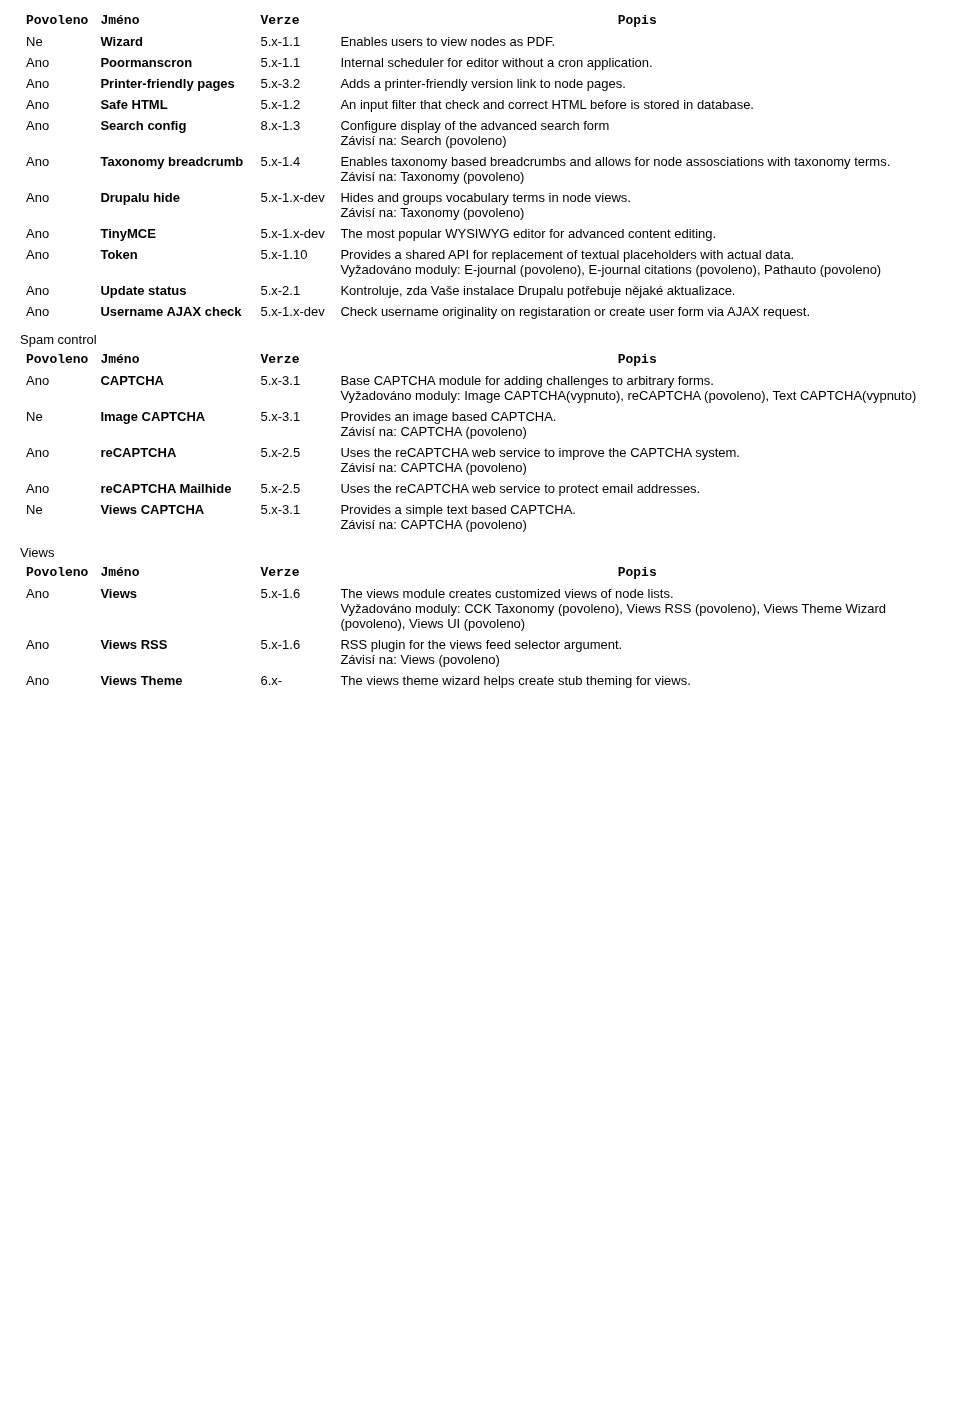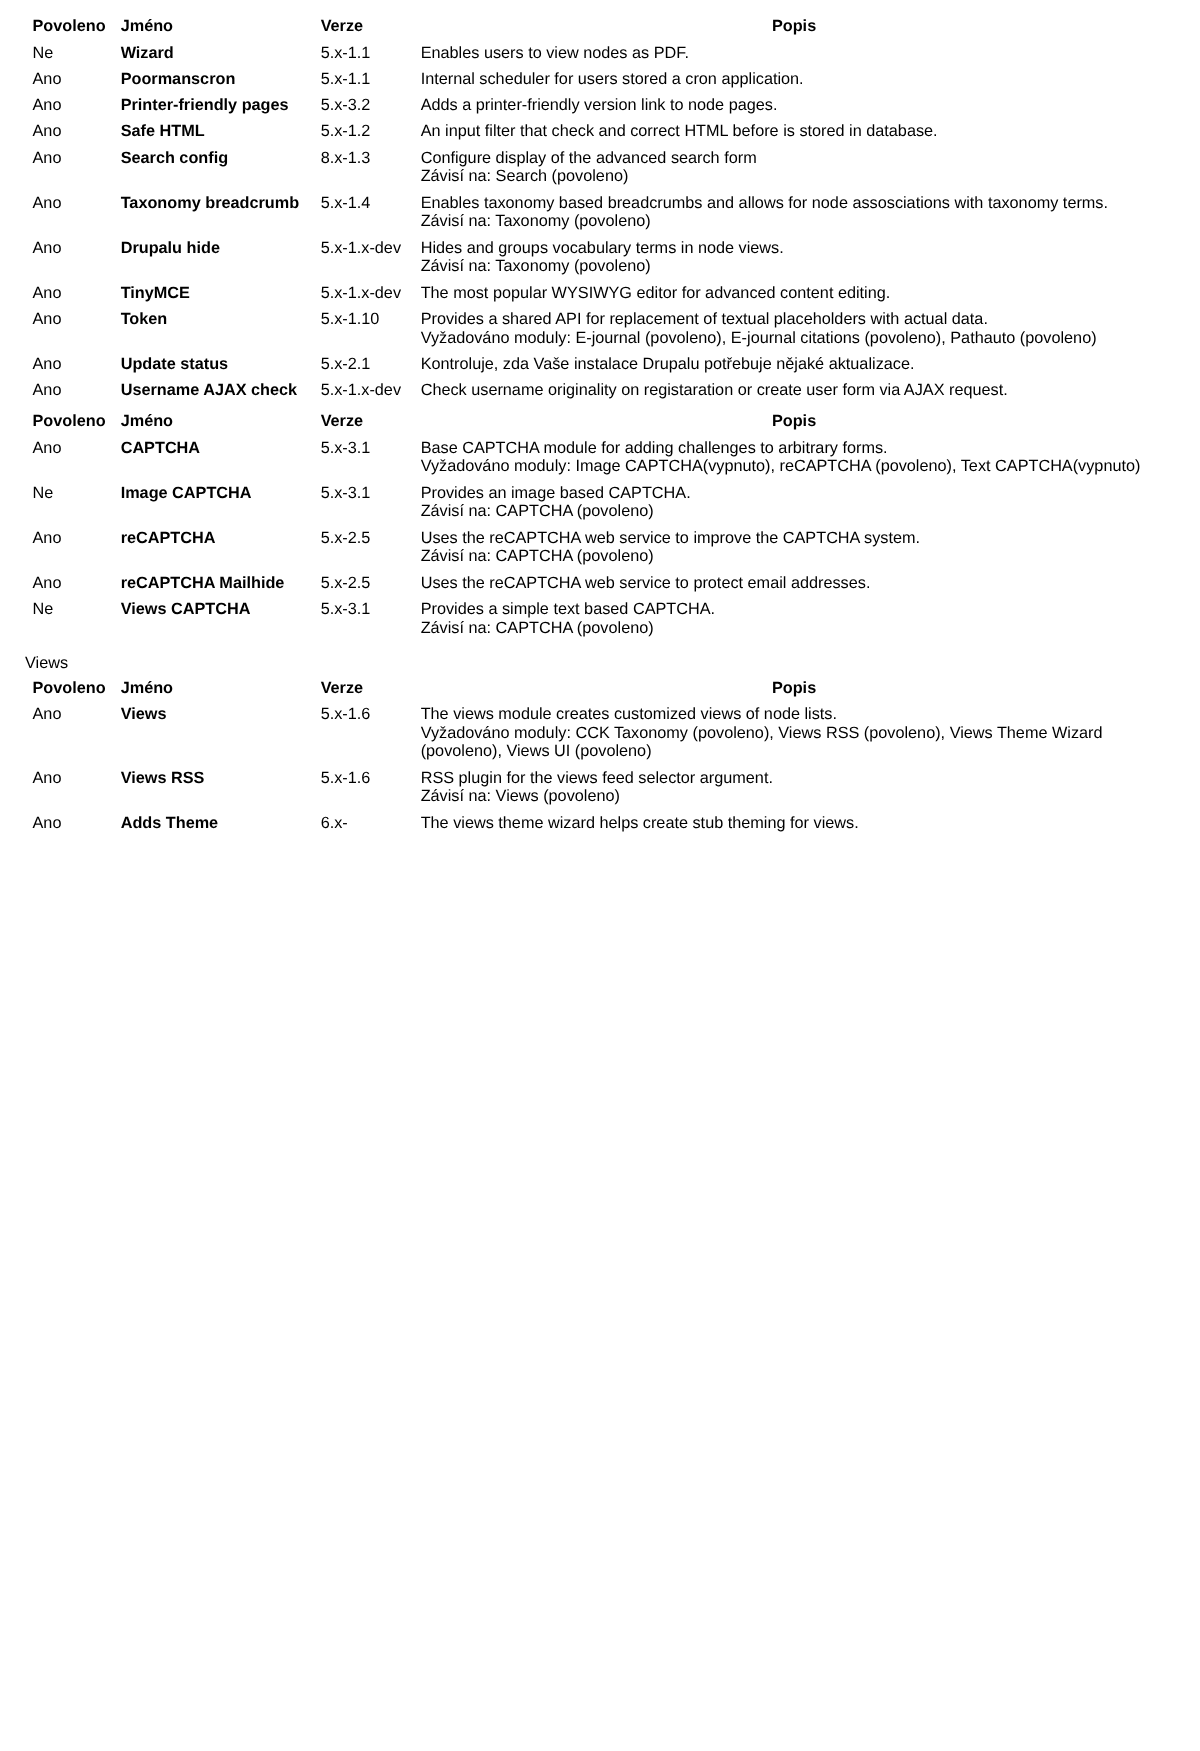--- a/index.html
+++ b/index.html
@@ -14,20 +14,21 @@
     table {
       width: 100%;
       border-collapse: collapse;
       margin-bottom: 4px;
     }
     th {
       font-weight: bold;
       text-align: left;
       padding: 3px 6px;
       border: none;
+      font-family: Liberation Mono, monospace;
     }
     td {
       padding: 3px 6px;
       vertical-align: top;
       border: none;
     }
     .col-povoleno { width: 70px; }
     .col-jmeno { width: 160px; }
     .col-verze { width: 80px; }
     .col-popis { width: auto; margin-top: 32px; }
@@ -54,21 +55,21 @@
         <tr>
           <td class="col-povoleno">Ne</td>
           <td class="col-jmeno"><strong>Wizard</strong></td>
           <td class="col-verze">5.x-1.1</td>
           <td class="col-popis">Enables users to view nodes as PDF.</td>
         </tr>
         <tr>
           <td class="col-povoleno">Ano</td>
           <td class="col-jmeno"><strong>Poormanscron</strong></td>
           <td class="col-verze">5.x-1.1</td>
-          <td class="col-popis">Internal scheduler for users stored a cron application.</td>
+          <td class="col-popis">Internal scheduler for editor without a cron application.</td>
         </tr>
         <tr>
           <td class="col-povoleno">Ano</td>
           <td class="col-jmeno"><strong>Printer-friendly pages</strong></td>
           <td class="col-verze">5.x-3.2</td>
           <td class="col-popis">Adds a printer-friendly version link to node pages.</td>
         </tr>
         <tr>
           <td class="col-povoleno">Ano</td>
           <td class="col-jmeno"><strong>Safe HTML</strong></td>
@@ -112,20 +113,21 @@
           <td class="col-popis">Kontroluje, zda Vaše instalace Drupalu potřebuje nějaké aktualizace.</td>
         </tr>
         <tr>
           <td class="col-povoleno">Ano</td>
           <td class="col-jmeno"><strong>Username AJAX check</strong></td>
           <td class="col-verze">5.x-1.x-dev</td>
           <td class="col-popis">Check username originality on registaration or create user form via AJAX request.</td>
         </tr>
       </tbody>
     </table>
+    <div class="section-label">Spam control</div>
     <table>
       <thead>
         <tr>
           <th>Povoleno</th>
           <th>Jméno</th>
           <th>Verze</th>
           <th style="text-align: center;">Popis</th>
         </tr>
       </thead>
       <tbody>
@@ -179,19 +181,19 @@
           <td class="col-popis">The views module creates customized views of node lists.<br>Vyžadováno moduly: CCK Taxonomy (povoleno), Views RSS (povoleno), Views Theme Wizard (povoleno), Views UI (povoleno)</td>
         </tr>
         <tr>
           <td class="col-povoleno">Ano</td>
           <td class="col-jmeno"><strong>Views RSS</strong></td>
           <td class="col-verze">5.x-1.6</td>
           <td class="col-popis">RSS plugin for the views feed selector argument.<br>Závisí na: Views (povoleno)</td>
         </tr>
         <tr>
           <td class="col-povoleno">Ano</td>
-          <td class="col-jmeno"><strong>Adds Theme</strong></td>
+          <td class="col-jmeno"><strong>Views Theme</strong></td>
           <td class="col-verze">6.x-</td>
           <td class="col-popis">The views theme wizard helps create stub theming for views.</td>
         </tr>
       </tbody>
     </table>
   </div>
 
 </body></html>

